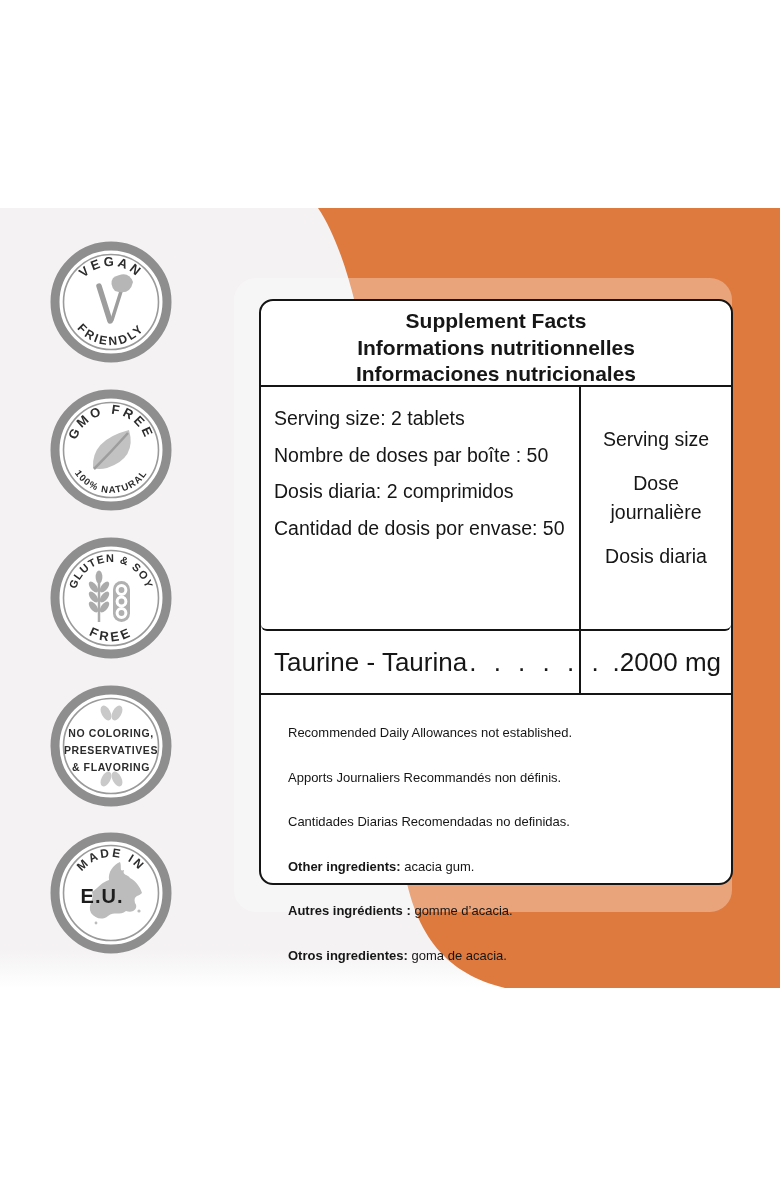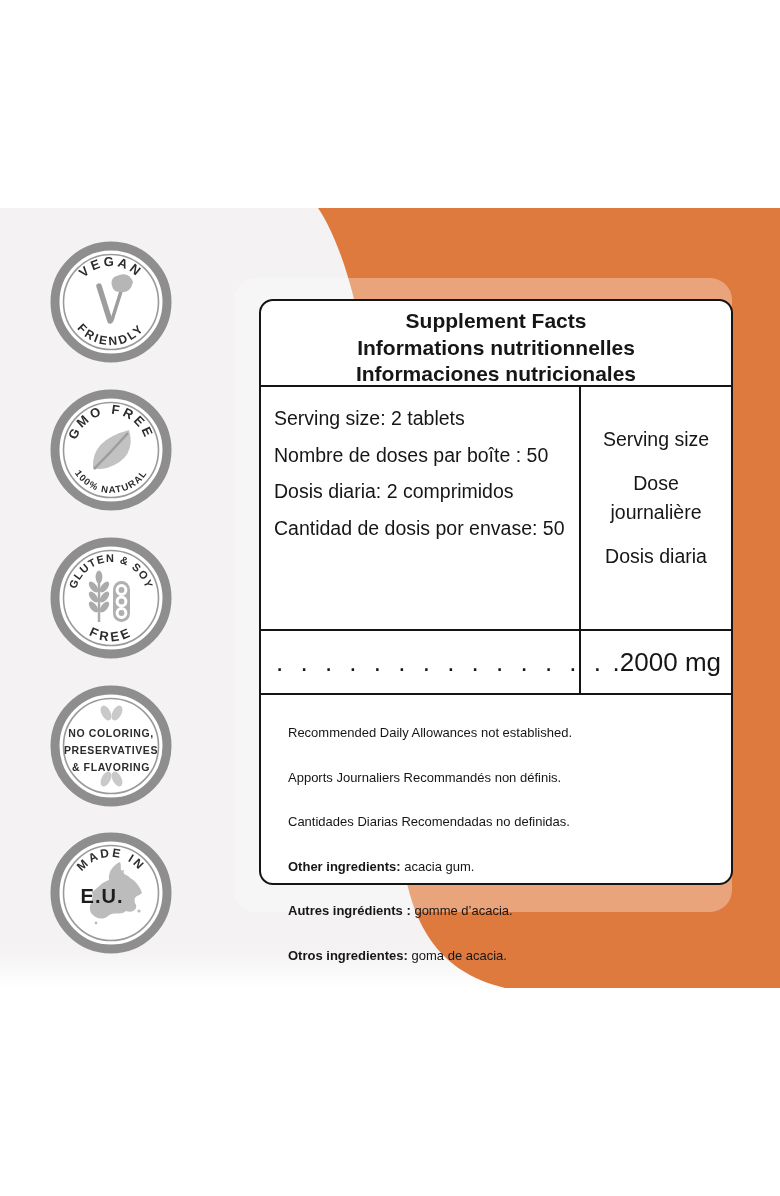--- a/index.html
+++ b/index.html
@@ -17,21 +17,21 @@
   .t12{font-size:12px;letter-spacing:2.4px;}
   .t11{font-size:11px;letter-spacing:1.1px;}
   .t95{font-size:9.5px;letter-spacing:1.2px;}
   .ctr{font-weight:bold;fill:#2c2c2c;font-size:10.5px;letter-spacing:0.6px;text-anchor:middle;}
   .eu{font-weight:bold;fill:#1d1d1d;font-size:20px;letter-spacing:1px;text-anchor:middle;}
   
   .panel{position:absolute;left:259px;top:299px;width:474px;height:586px;box-sizing:border-box;
     background:#fff;border:2px solid #151515;border-radius:14px;color:#161616;}
   .hdr{height:86px;border-bottom:2px solid #151515;text-align:center;padding-top:7px;box-sizing:border-box;}
   .hdr div{font-weight:bold;font-size:21px;line-height:26.5px;}
-  .srv{display:flex;height:244px;box-sizing:border-box;border-bottom:2px solid #151515;}
+  .srv{display:flex;height:244px;box-sizing:border-box;border-bottom:2px solid #151515;border-radius:6px;}
   .srv-l{flex:1 1 auto;border-right:2px solid #151515;padding:13px 0 0 13px;box-sizing:border-box;}
   .srv-l p{margin:0;font-size:19.5px;line-height:36.5px;white-space:nowrap;}
   .srv-r{width:150px;box-sizing:border-box;text-align:center;padding-top:38px;}
   .srv-r p{margin:0 0 15px 0;font-size:19.5px;line-height:29px;white-space:pre-line;}
   .nutr{position:relative;height:64px;box-sizing:border-box;border-bottom:2px solid #151515;
     display:flex;align-items:center;padding:0 10px 0 13px;font-size:26px;}
   .n-name{white-space:nowrap;}
   .n-dots{flex:1 1 0;overflow:hidden;white-space:nowrap;letter-spacing:5px;margin:0 2px;}
   .n-amt{white-space:nowrap;}
   .vline{position:absolute;right:150px;top:0;bottom:0;width:2px;background:#151515;}
@@ -147,20 +147,21 @@
       </div>
       <div class="srv-r">
         <p>Serving size</p>
         <p>Dose
 journalière</p>
         <p>Dosis diaria</p>
       </div>
     </div>
 
     <div class="nutr">
+      <span class="n-name">Taurine - Taurina</span>
       <span class="n-dots">. . . . . . . . . . . . . . . . . . . .</span>
       <span class="n-amt">.2000 mg</span>
       <i class="vline"></i>
     </div>
 
     <div class="foot">
       <p><b></b><span>Recommended Daily Allowances not established.</span></p>
       <p><b></b><span>Apports Journaliers Recommandés non définis.</span></p>
       <p><b></b><span>Cantidades Diarias Recomendadas no definidas.</span></p>
       <p><b>Other ingredients:</b><span> acacia gum.</span></p>

